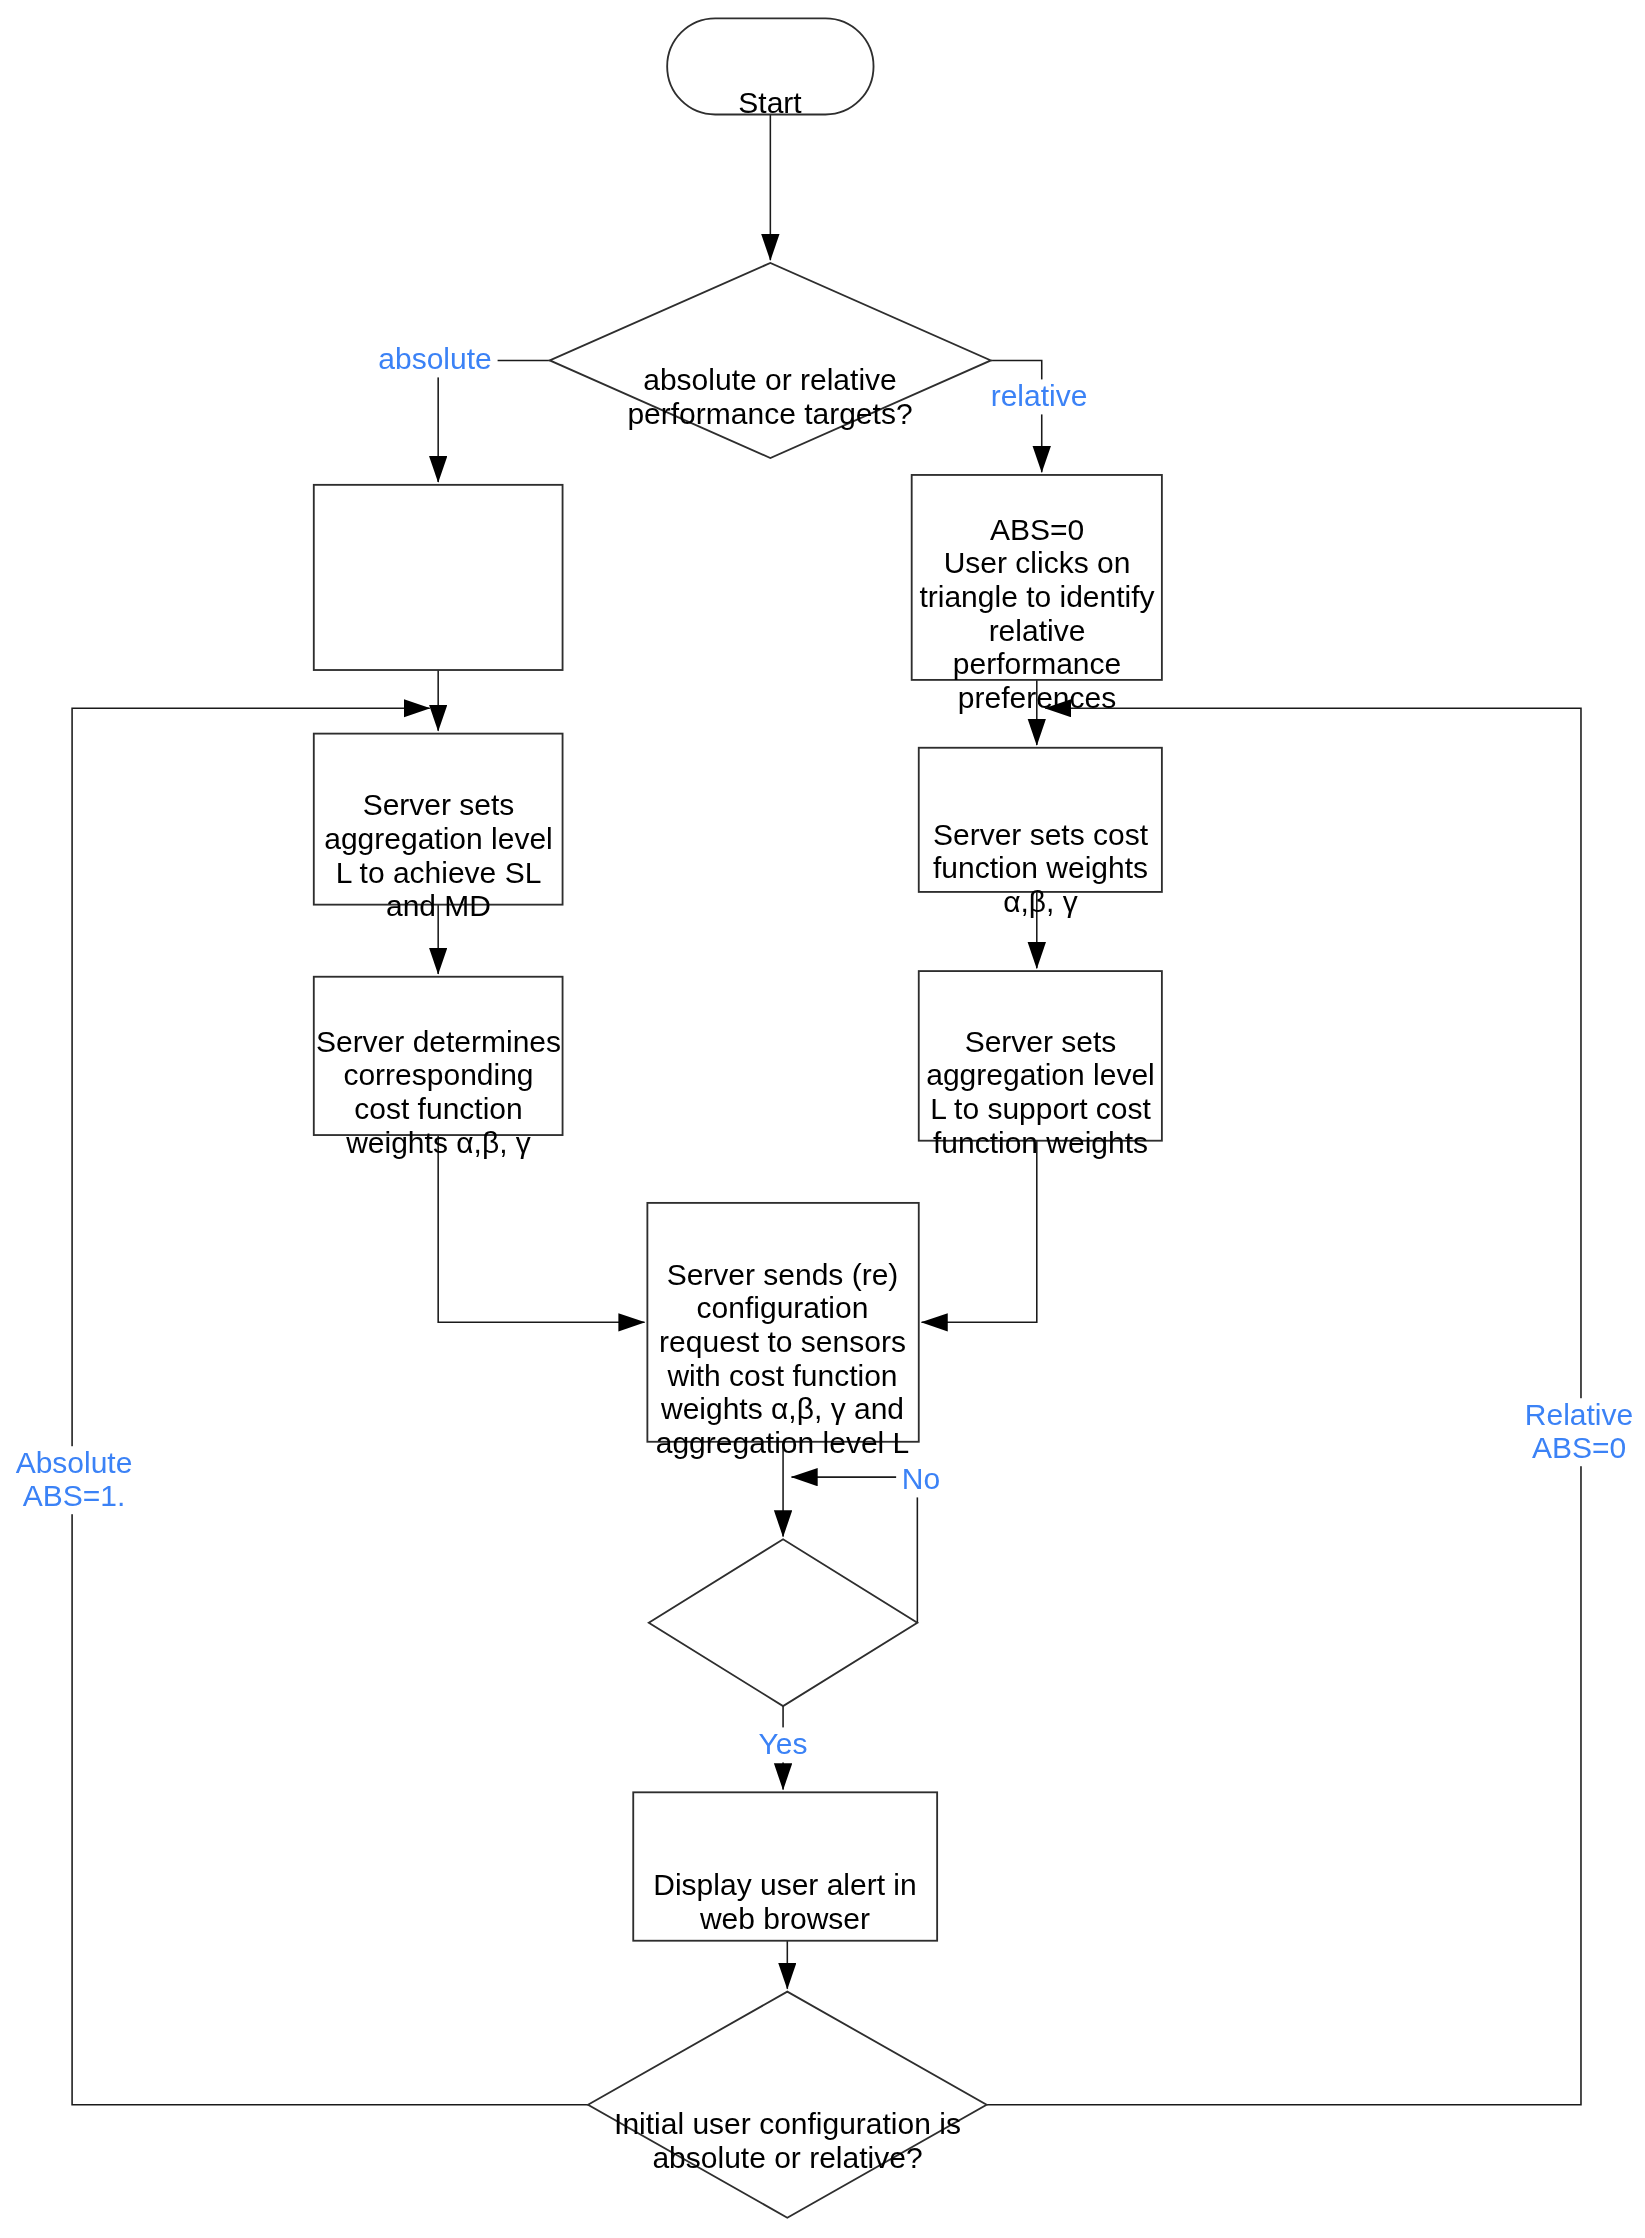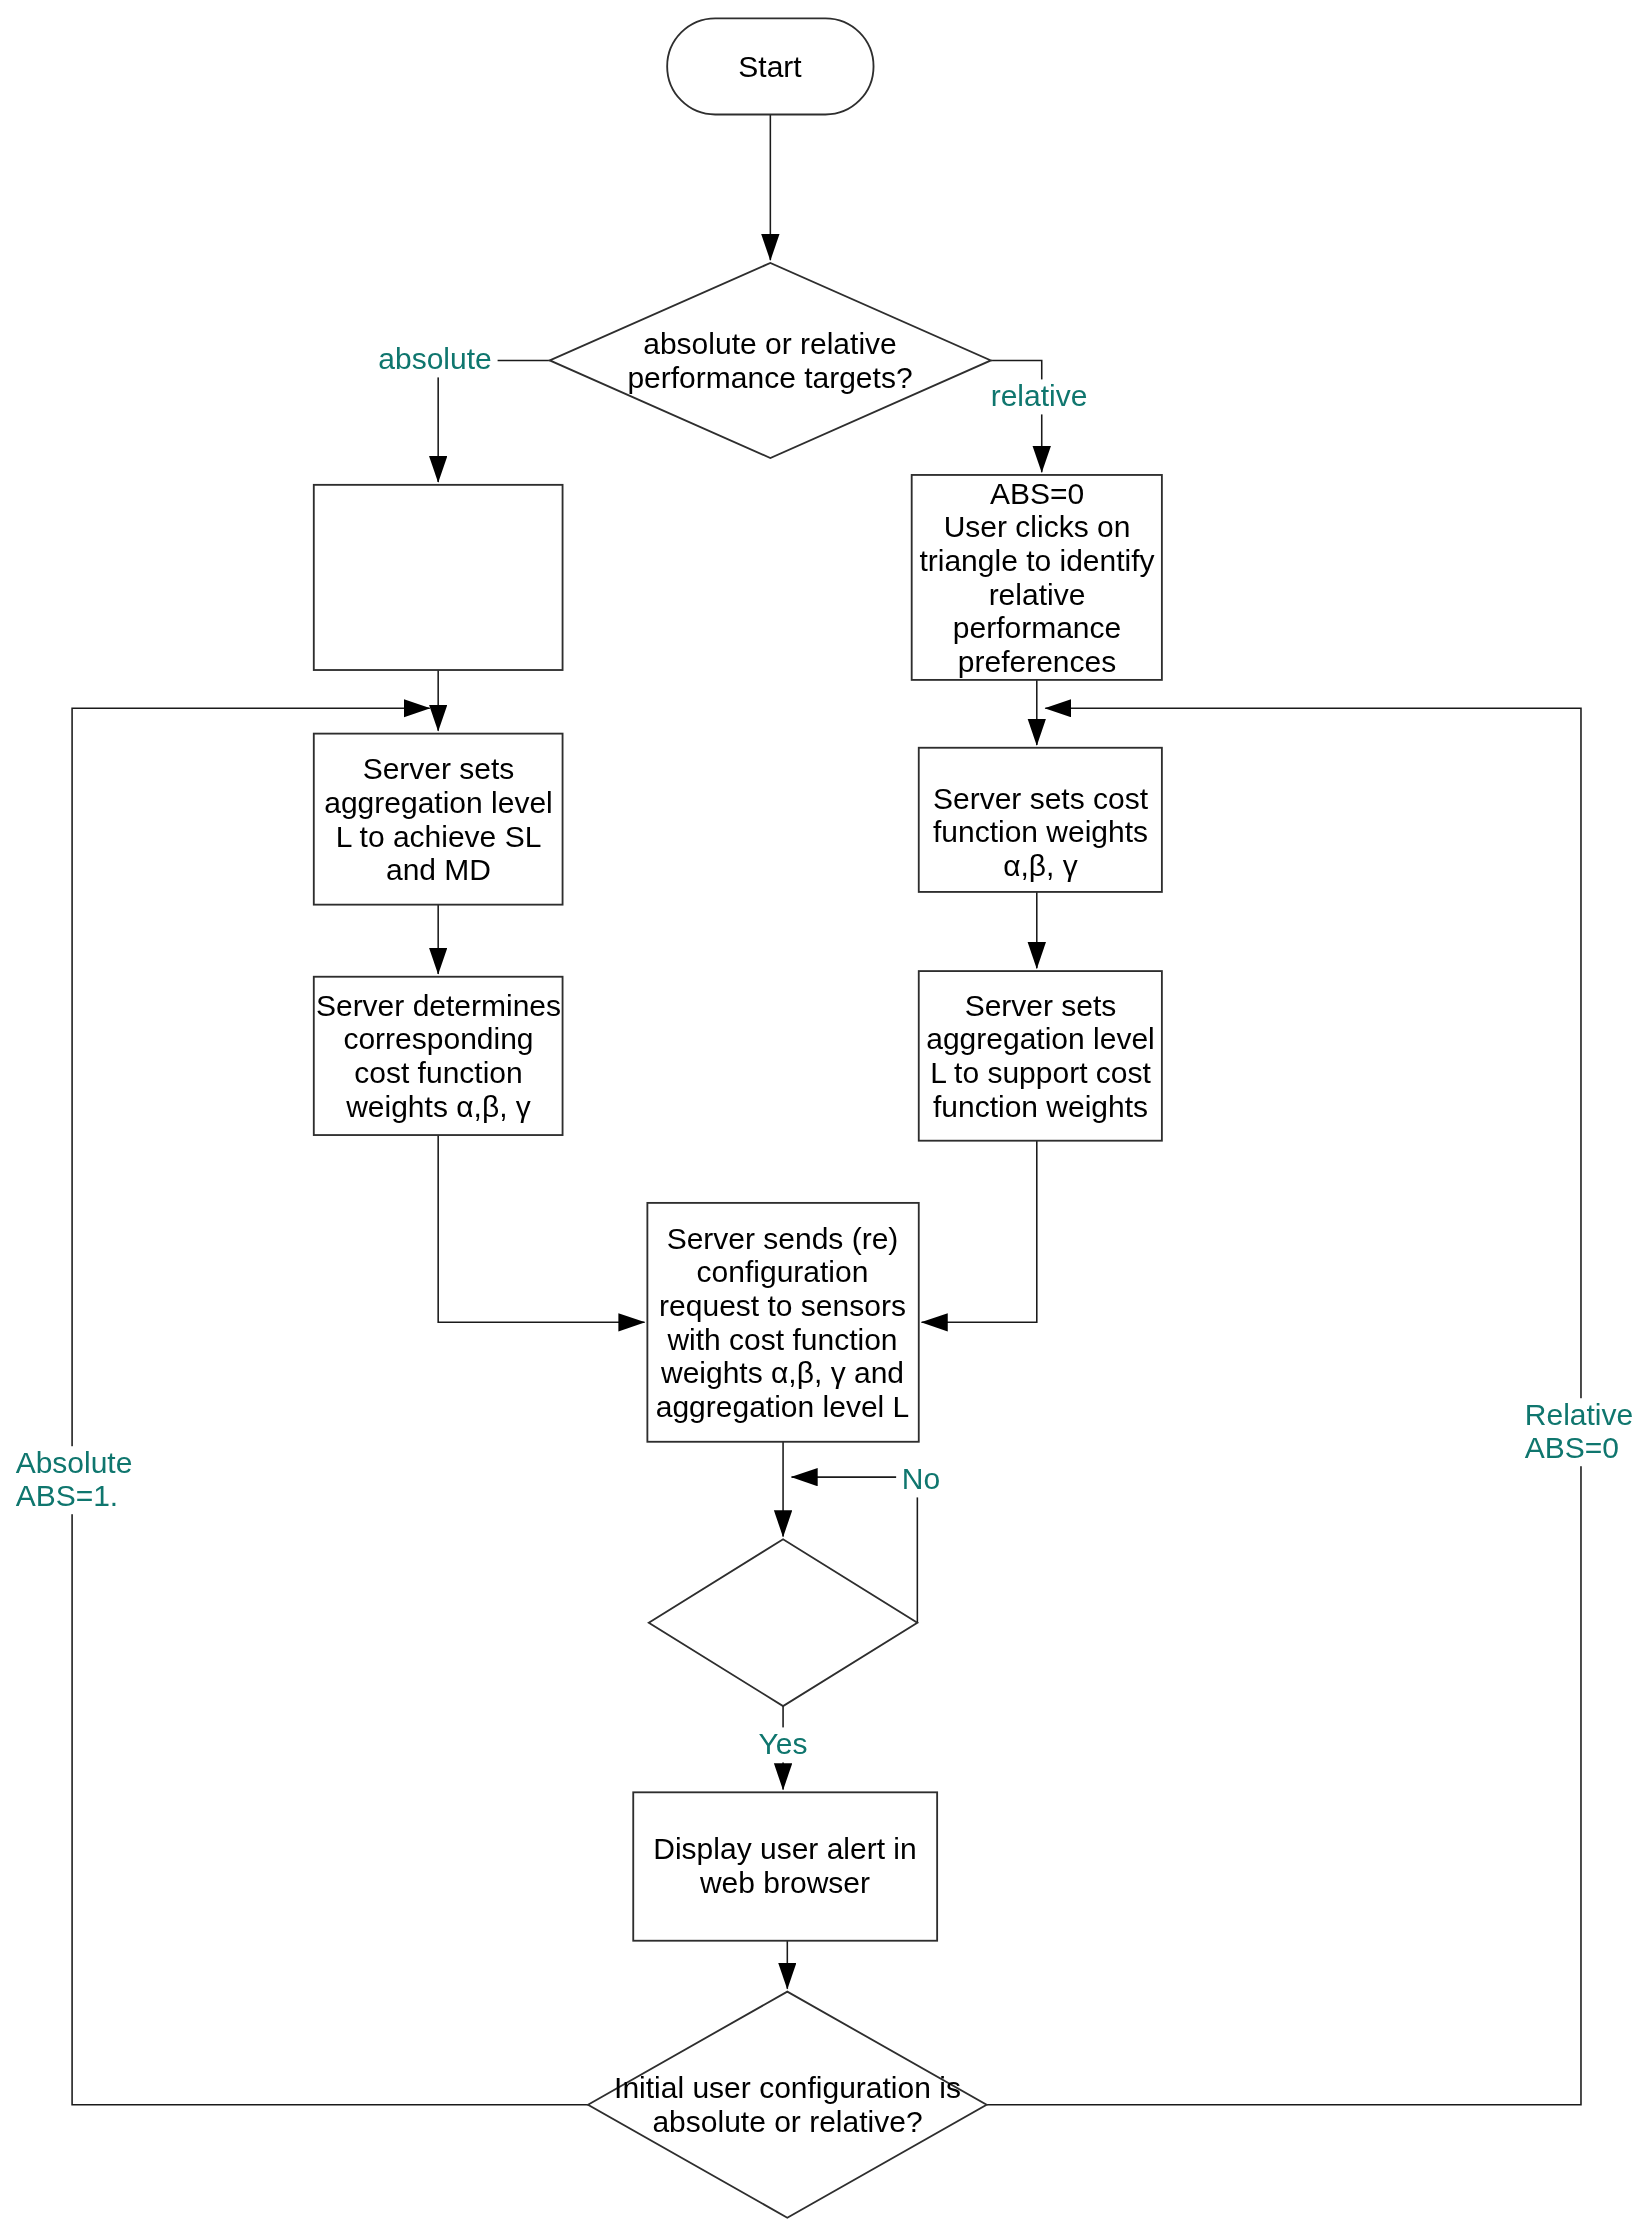--- a/index.html
+++ b/index.html
@@ -16,30 +16,32 @@
   .node-label {
     position: absolute;
     display: flex;
     align-items: center;
     justify-content: center;
     text-align: center;
     white-space: pre-line;
     font-size: 30px;
     line-height: 1.12;
     color: #000;
+    margin-top: 36px;
   }
   .edge-label {
     position: absolute;
     transform: translate(-50%, -50%);
     background: #ffffff;
     padding: 1.4px 5.7px;
     font-size: 30px;
     line-height: 1.08;
+    text-align: center;
     white-space: pre-line;
-    color: #0f766e;
+    color: #3b82f6;
   }
   svg .shape { fill: #ffffff; stroke: #2e2e2e; stroke-width: 2.6; }
   svg .wire  { fill: none; stroke: #1a1a1a; stroke-width: 2.2; }
 </style>
 </head>
 <body>
 
 <div id="canvas">
 
   <svg id="wires" viewBox="0 0 2329 3168" xmlns="http://www.w3.org/2000/svg">

